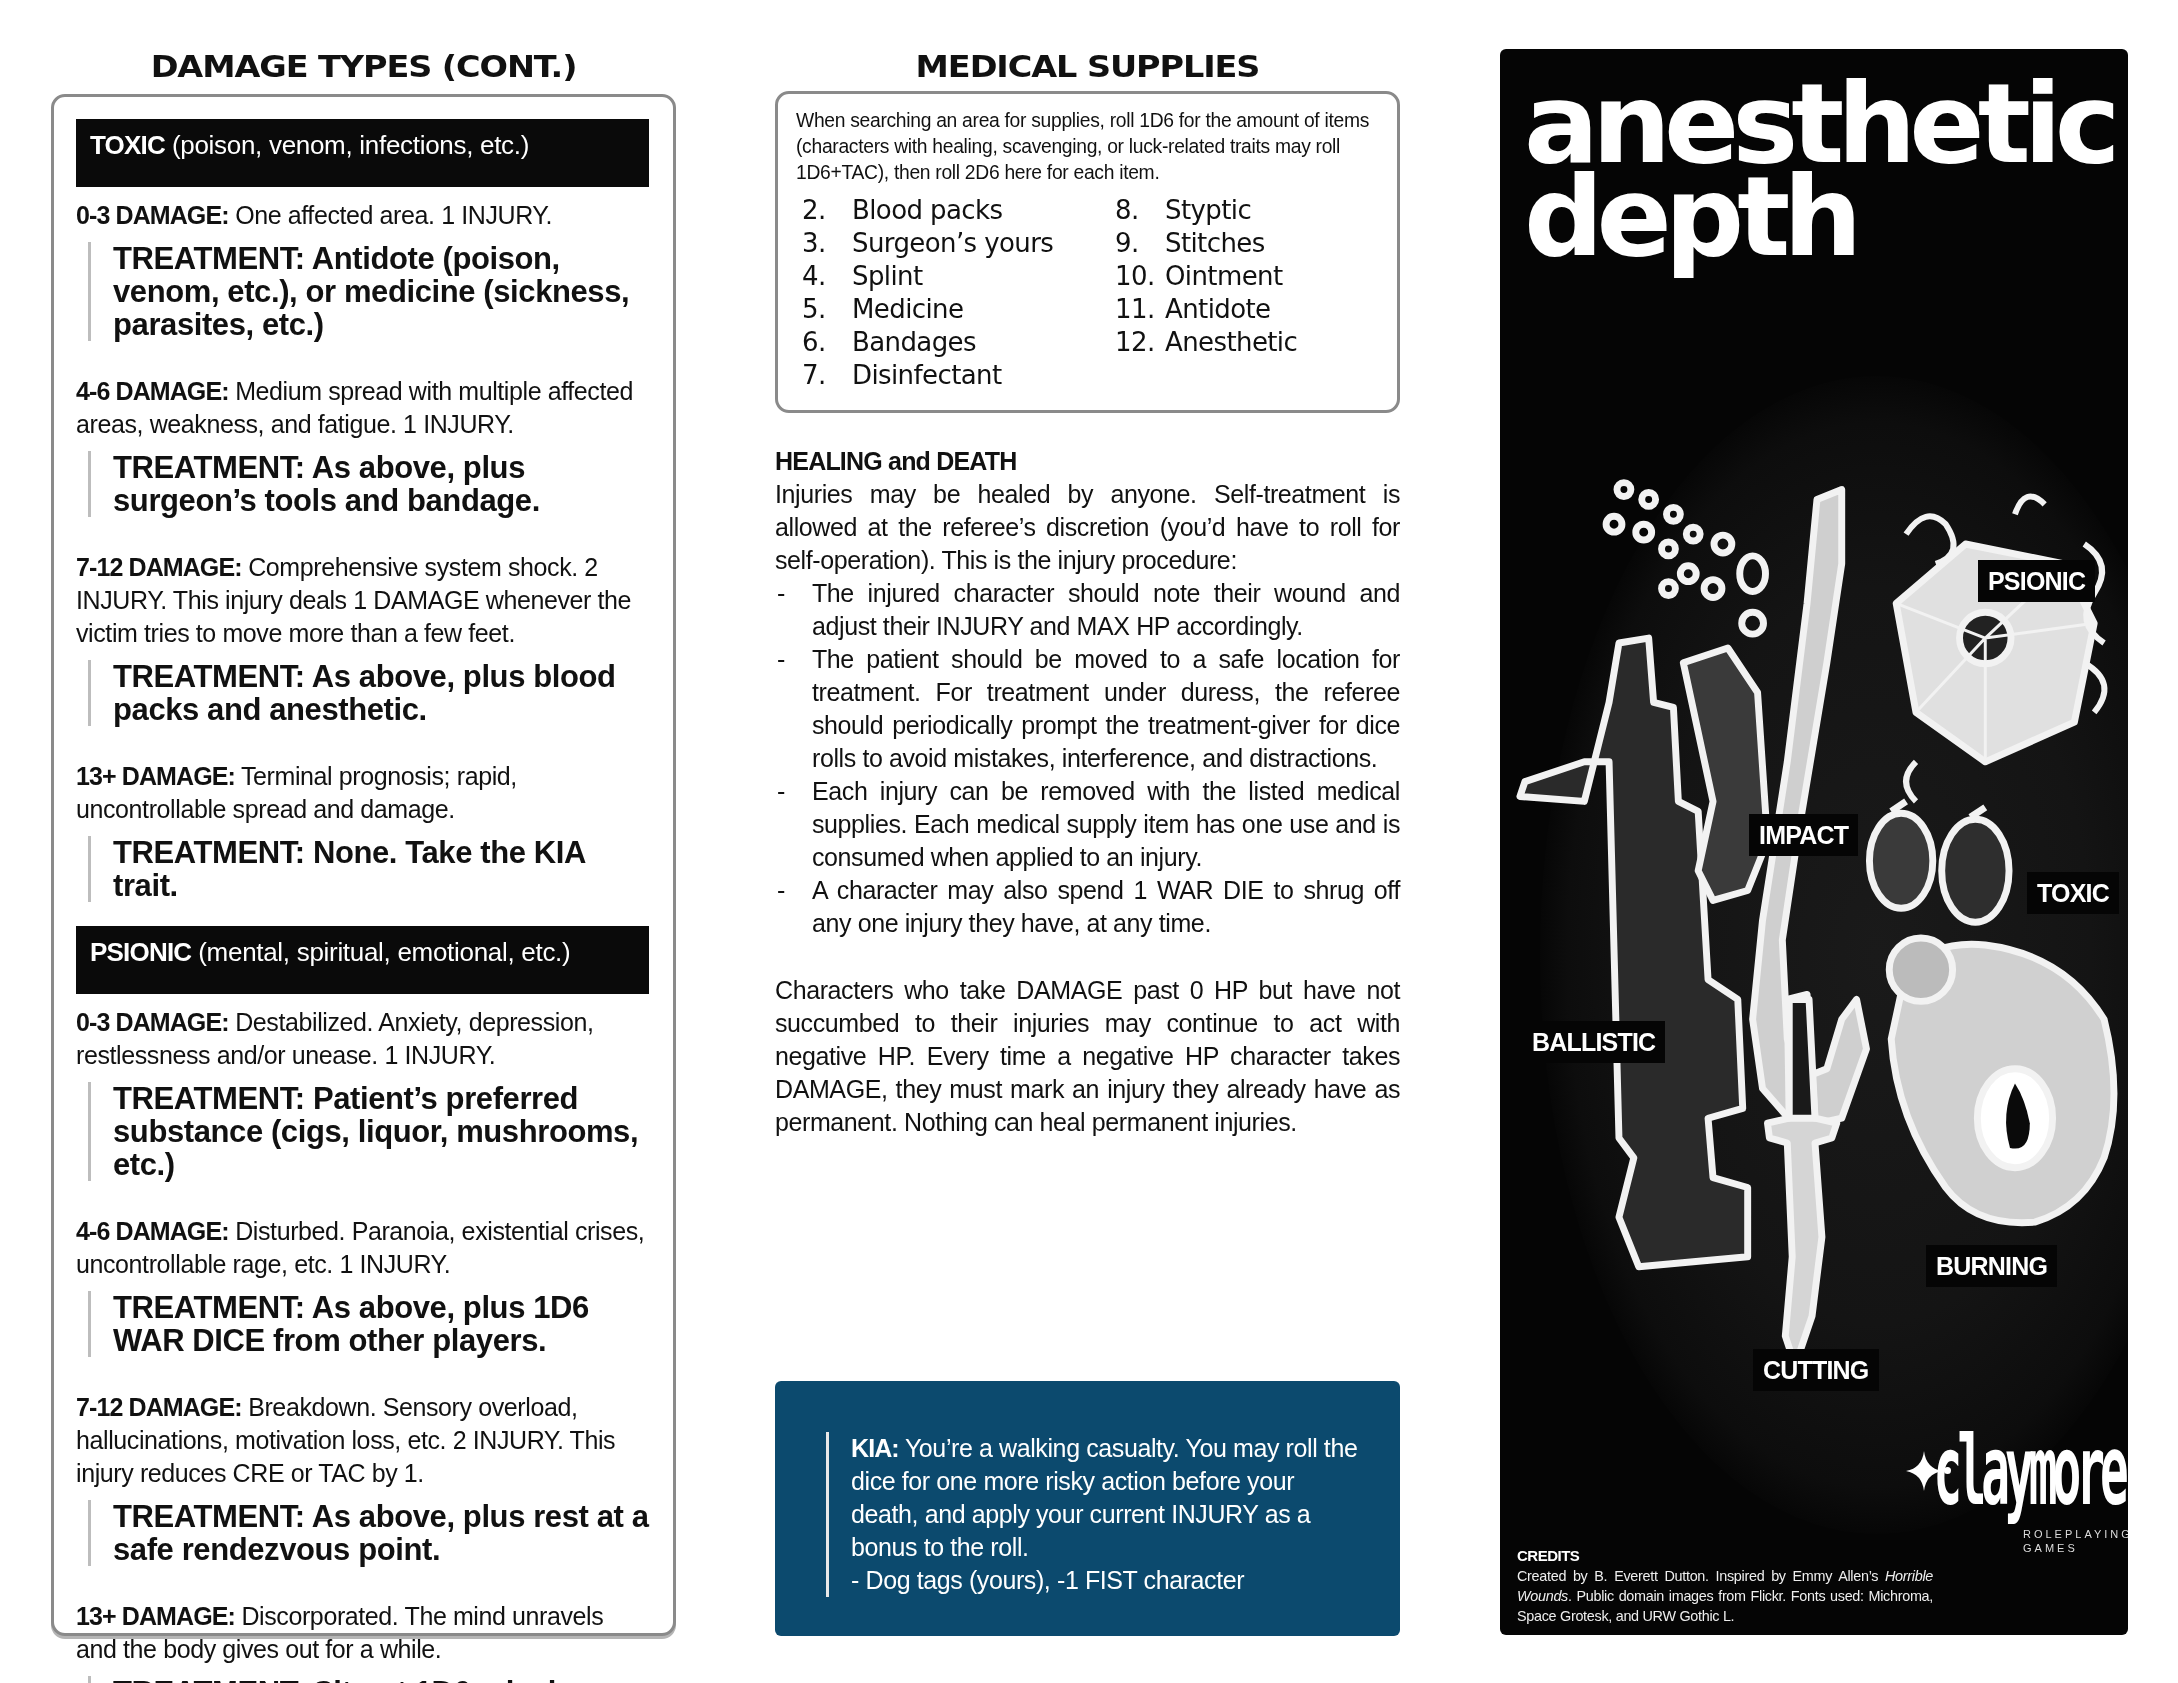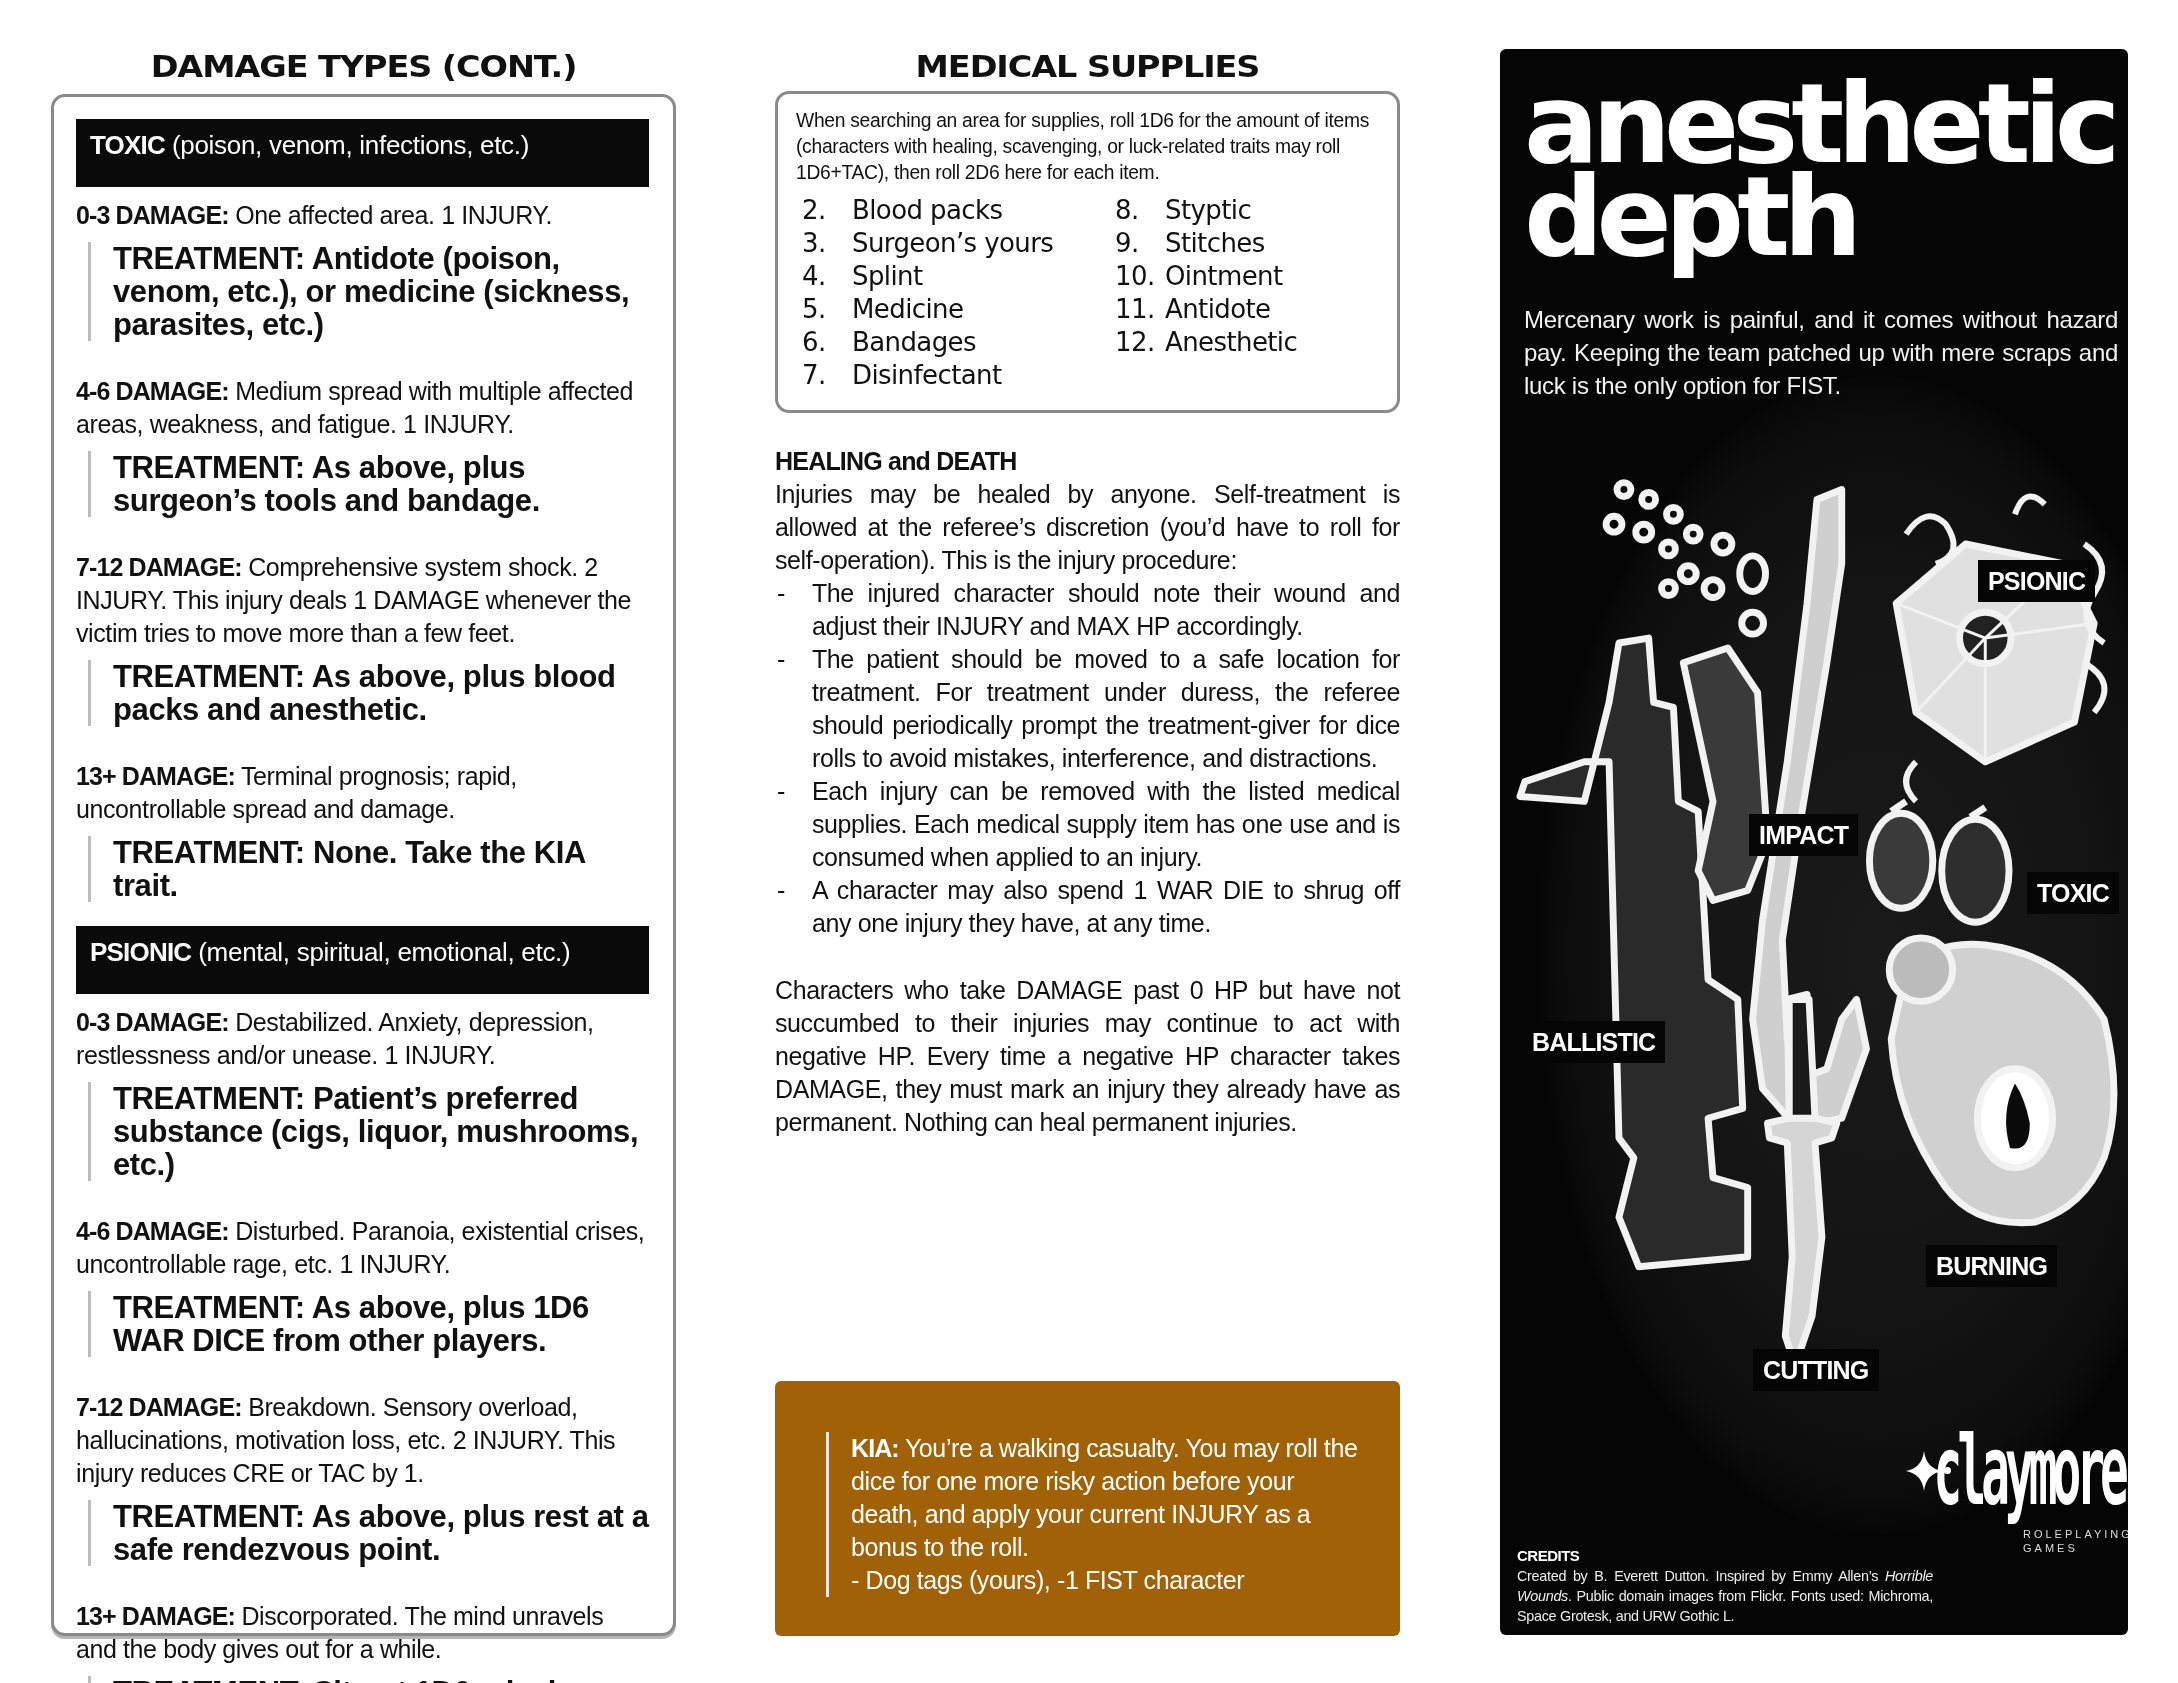--- a/index.html
+++ b/index.html
@@ -51,21 +51,21 @@
   #healing { position: absolute; left: 775px; top: 445px; width: 625px; }
   #healing-title { font-size: 25px; font-weight: bold; letter-spacing: -0.8px; line-height: 33px; }
   .heal-p { font-size: 25px; line-height: 33px; text-align: justify; letter-spacing: -0.4px; }
   .heal-list { list-style: none; }
   .heal-li { position: relative; padding-left: 37px; font-size: 25px; line-height: 33px; text-align: justify; letter-spacing: -0.4px; }
   .heal-li .dash { position: absolute; left: 2px; top: 0; }
   .heal-p.spaced { margin-top: 34px; }
 
   #kia-box {
     position: absolute; left: 775px; top: 1381px; width: 625px; height: 255px;
-    background: #a16207; border-radius: 6px; color: #fff; padding: 51px 40px 0 51px;
+    background: #0c4a6e; border-radius: 6px; color: #fff; padding: 51px 40px 0 51px;
   }
   #kia-inner { border-left: 3px solid #e9e9e9; padding-left: 22px; font-size: 25px; line-height: 33px; letter-spacing: -0.4px; }
   #kia-inner b { font-weight: bold; letter-spacing: -0.9px; }
 
   
   #cover {
     position: absolute; left: 1500px; top: 49px; width: 628px; height: 1586px;
     background: #050505; border-radius: 6px; overflow: hidden; color: #fff;
   }
   #cover-glow {
@@ -205,21 +205,20 @@
   </div>
 </div>
 
 <div id="cover">
   <div id="cover-glow"></div>
 
   <div id="cover-title">
     <div>anesthetic</div>
     <div>depth</div>
   </div>
-  <div id="cover-intro">Mercenary work is painful, and it comes without hazard pay. Keeping the team patched up with mere scraps and luck is the only option for FIST.</div>
 
   <svg id="illustration" viewBox="0 0 634 1602" width="628" height="1586">
     <g fill="none" stroke="#f2f2f2" stroke-width="7" stroke-linejoin="round">
 
       <g>
         <circle cx="125" cy="445" r="7"></circle>
           <circle cx="150" cy="455" r="7"></circle>
           <circle cx="175" cy="470" r="7"></circle>
         <circle cx="115" cy="480" r="8"></circle>
           <circle cx="145" cy="488" r="8"></circle>

